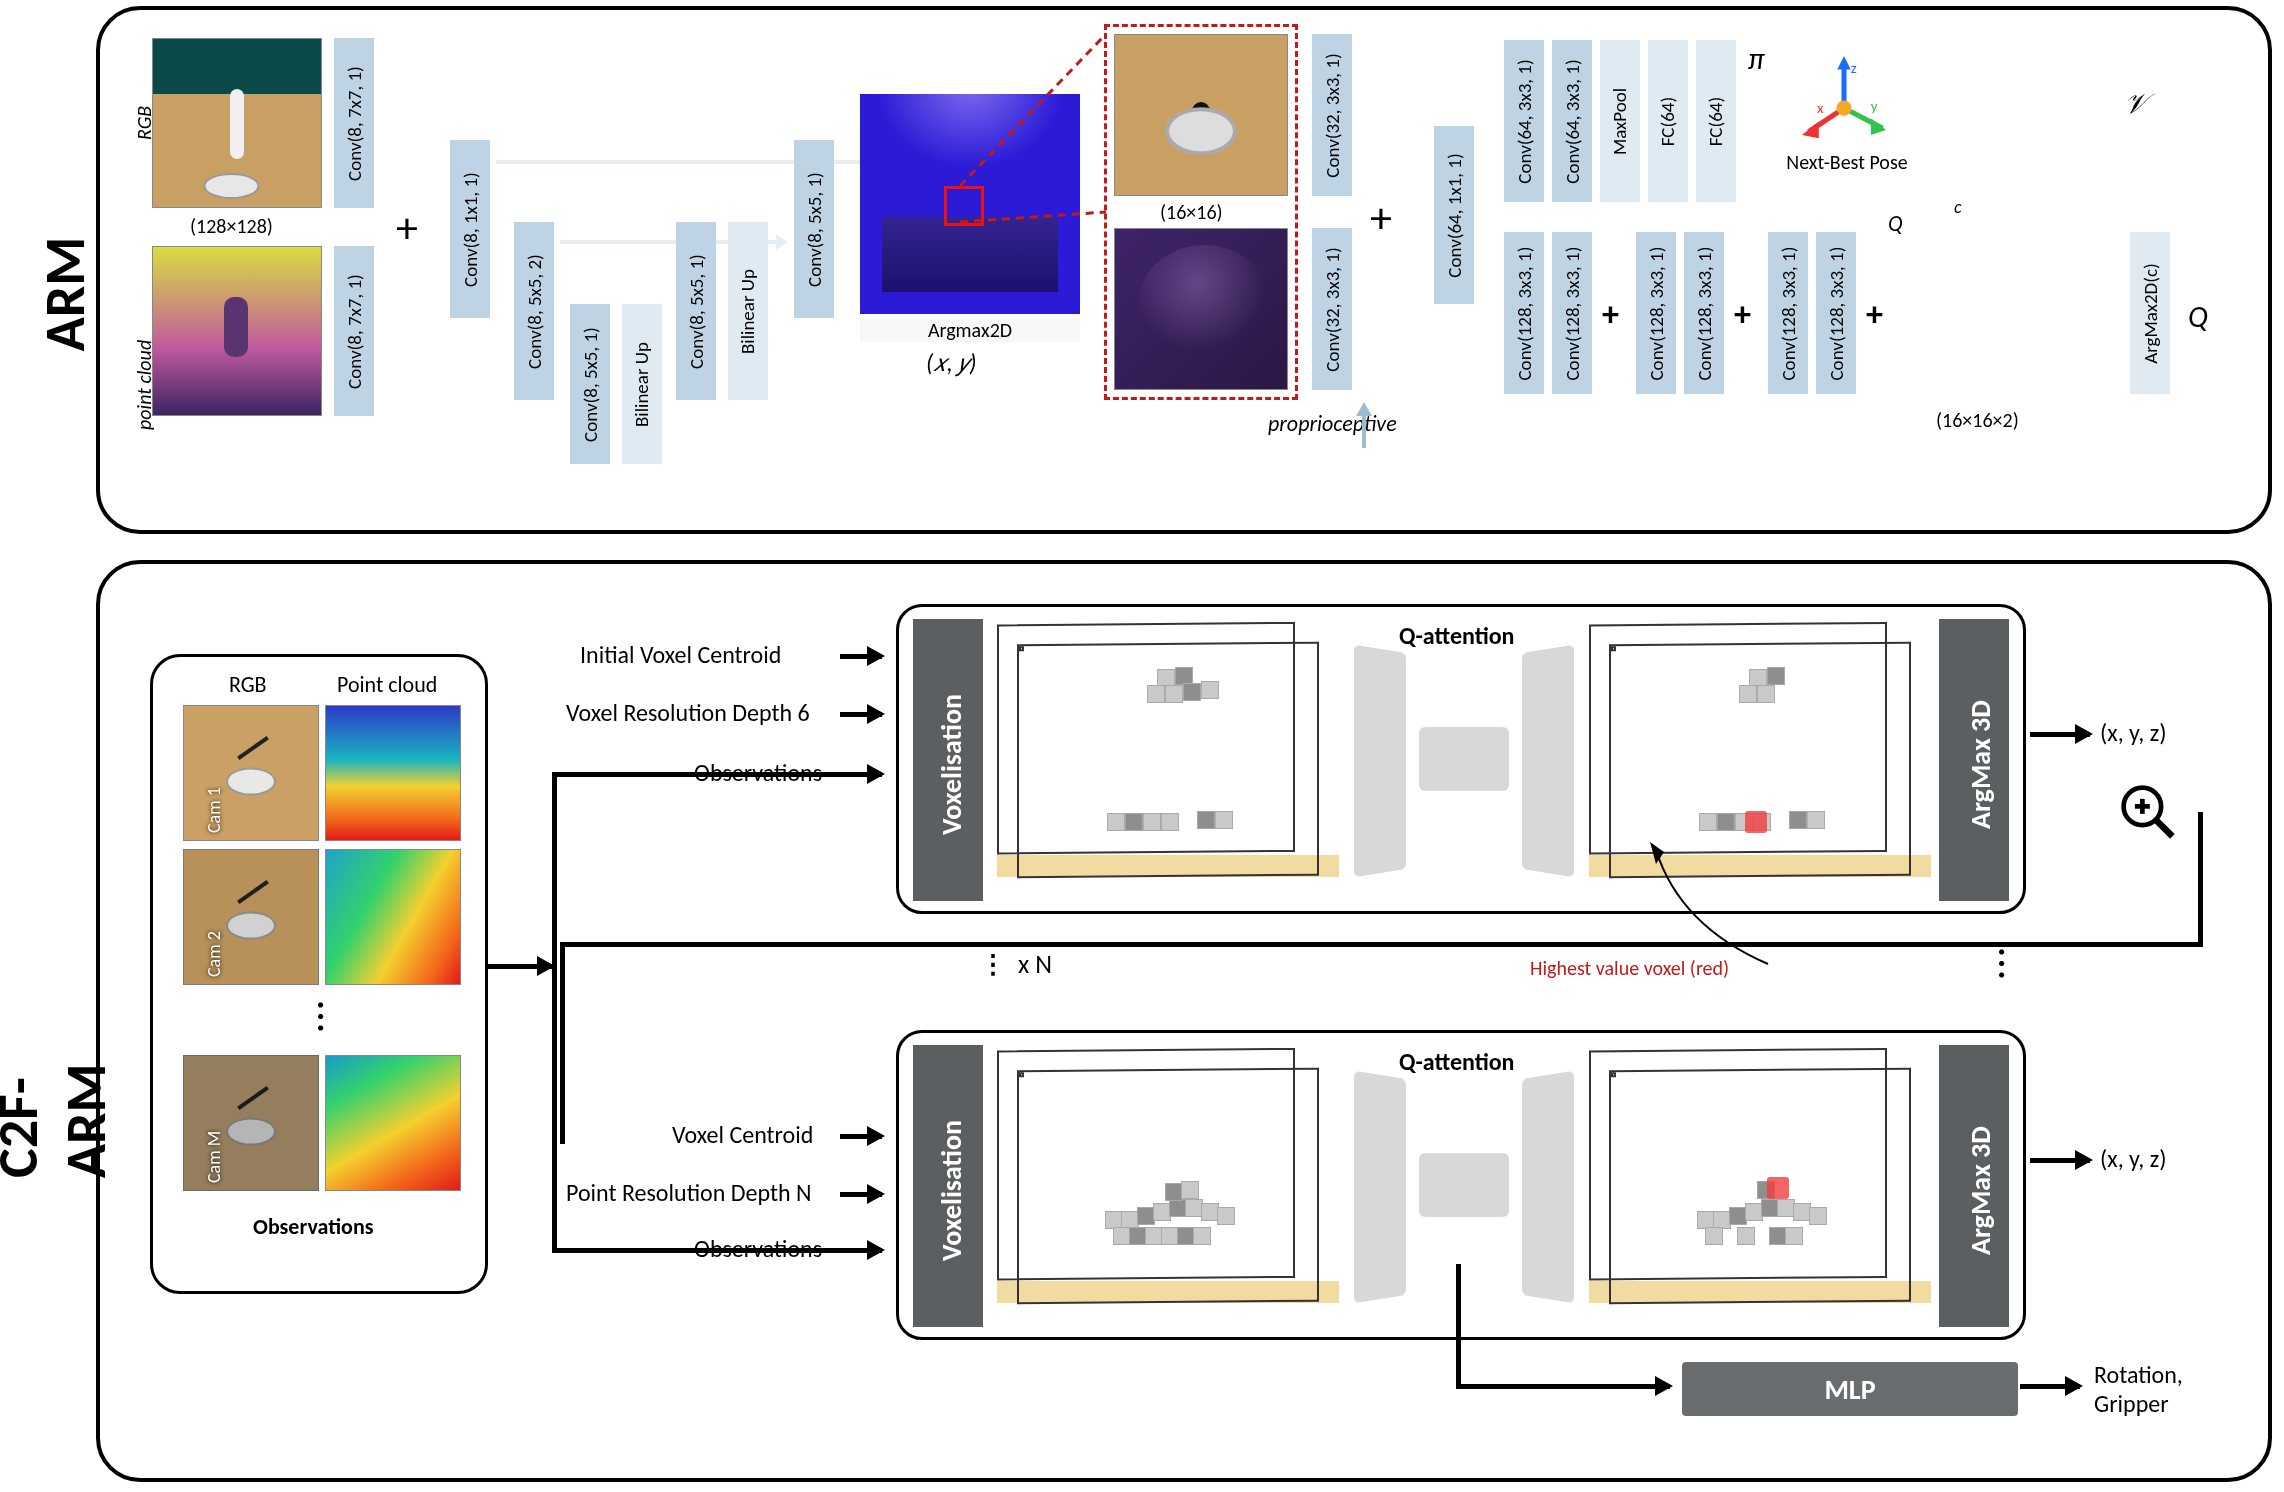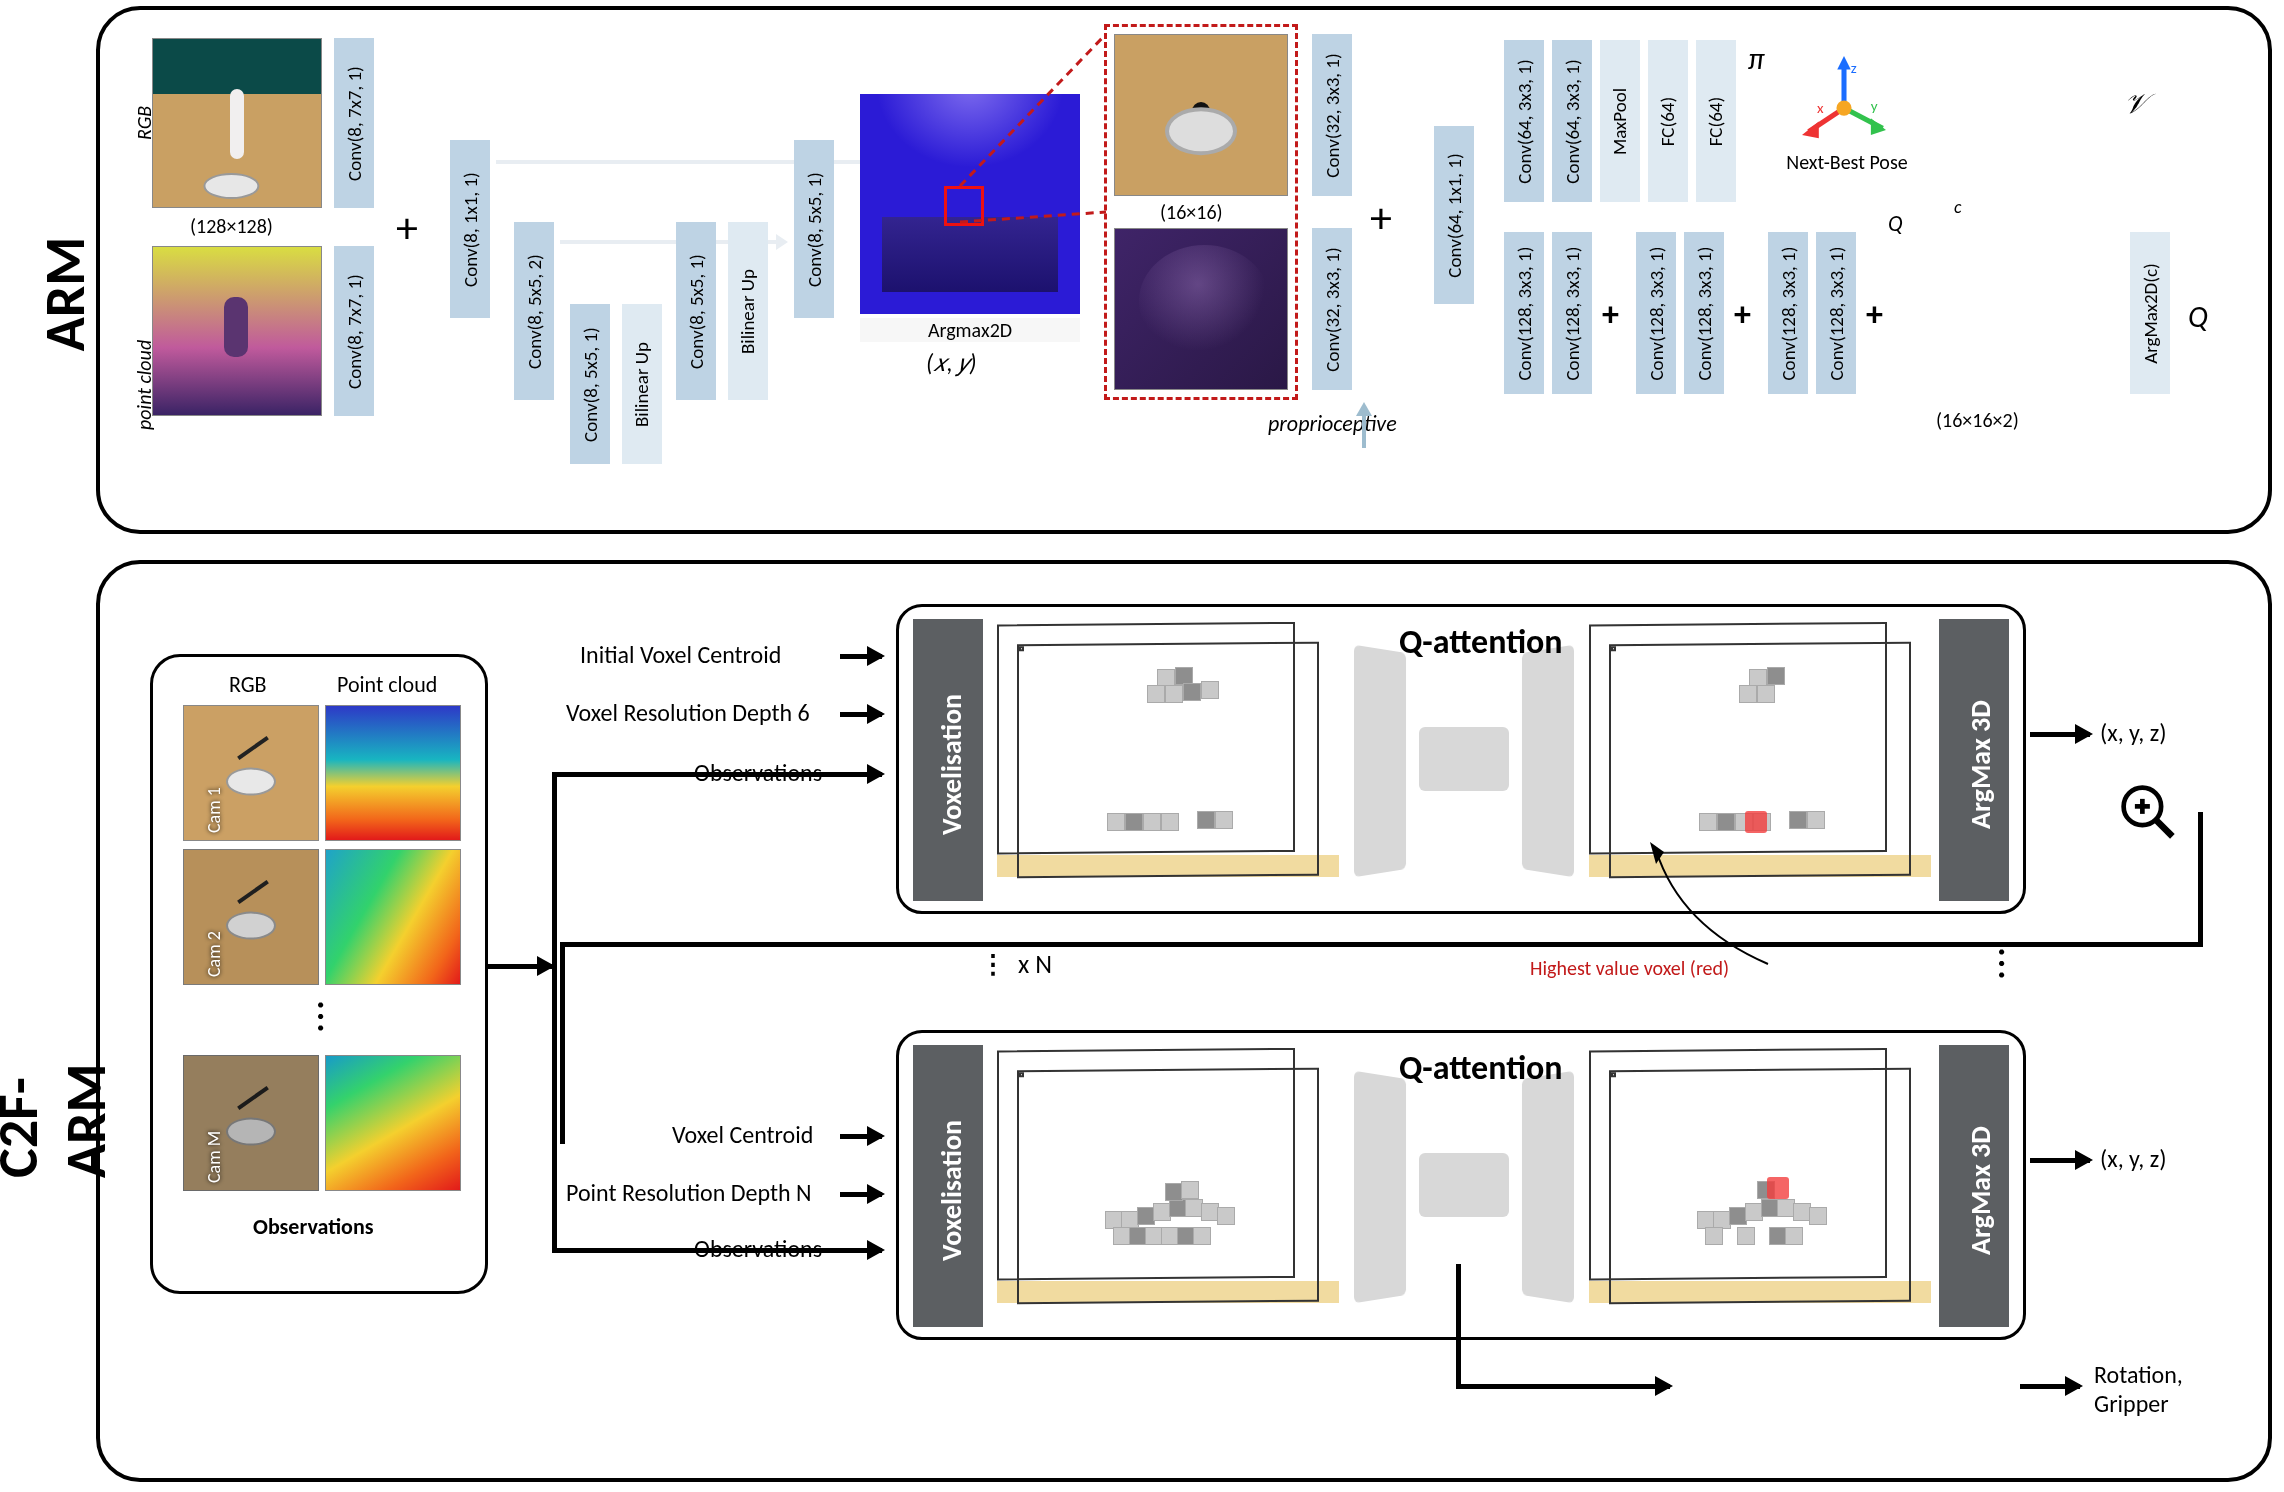--- a/index.html
+++ b/index.html
@@ -73,21 +73,21 @@
   .stage{position:absolute;background:#fff}
   .stage::before{content:"";position:absolute;left:0;right:0;bottom:18px;height:22px;background:#f1dba0}
   .cube3d{position:absolute;border:2px solid #333;background:rgba(0,0,0,0);transform:skewY(-0.5deg)}
   .cube3d::before,.cube3d::after{content:"";position:absolute;border:2px solid #333}
   .cube3d::before{left:-22px;top:-22px;right:22px;bottom:22px}
   .cube3d::after{left:0;top:0;width:1px;height:1px}
   .voxel{position:absolute;width:16px;height:16px;background:#c9c9c9;border:1px solid #aaa}
   .voxel.d{background:#8e8e8e}
   .bridge{position:absolute;background:#d8d8d8;border-radius:6px}
   .highlight-red{position:absolute;width:22px;height:22px;background:#f23e3e;opacity:.8;border-radius:3px}
-  .q-title{position:absolute;font-size:34px;font-weight:700}
+  .q-title{position:absolute;font-size:24px;font-weight:700}
   .red-note{position:absolute;font-size:20px;color:#c21a1a}
 
   .txt{position:absolute;font-size:24px}
   .arrow-black{position:absolute;background:#000;height:5px}
   .arrow-black::after{content:"";position:absolute;right:-3px;top:-8px;border-left:18px solid #000;border-top:10px solid transparent;border-bottom:10px solid transparent}
 
   .mlp-box{position:absolute;background:#6a6d70;border:2px solid #fff;color:#fff;font-size:28px;font-weight:600;display:flex;align-items:center;justify-content:center;border-radius:6px}
   .out-label{position:absolute;font-size:24px}
 
   .magnify{position:absolute;width:60px;height:60px}
@@ -391,20 +391,23 @@
         <div class="highlight-red" style="left:178px;top:126px"></div>
       </div>
       <div class="slab" style="right:14px;top:12px;width:70px;height:282px"></div>
       <div class="slab-label" style="right:-22px;top:140px">ArgMax 3D</div>
     </div>
     <div class="arrow-black" style="left:1930px;top:594px;width:60px"></div>
     <div class="out-label" style="left:2000px;top:580px">(x, y, z)</div>
 
     <div style="position:absolute;left:1356px;top:700px;width:5px;height:120px;background:#000"></div>
     <div class="arrow-black" style="left:1356px;top:820px;width:214px"></div>
+    <div class="mlp-box" style="left:1580px;top:796px;width:336px;height:54px">
+        <span>MLP</span>
+      </div>
     <div class="arrow-black" style="left:1920px;top:820px;width:60px"></div>
     <div class="out-label" style="left:1994px;top:796px;white-space:pre-line">Rotation,
 Gripper</div>
 
   </div>
   <div class="panel-label" style="left:-48px;top:1010px;width:200px">C2F-ARM</div>
 
 </div>
 
 </body></html>

